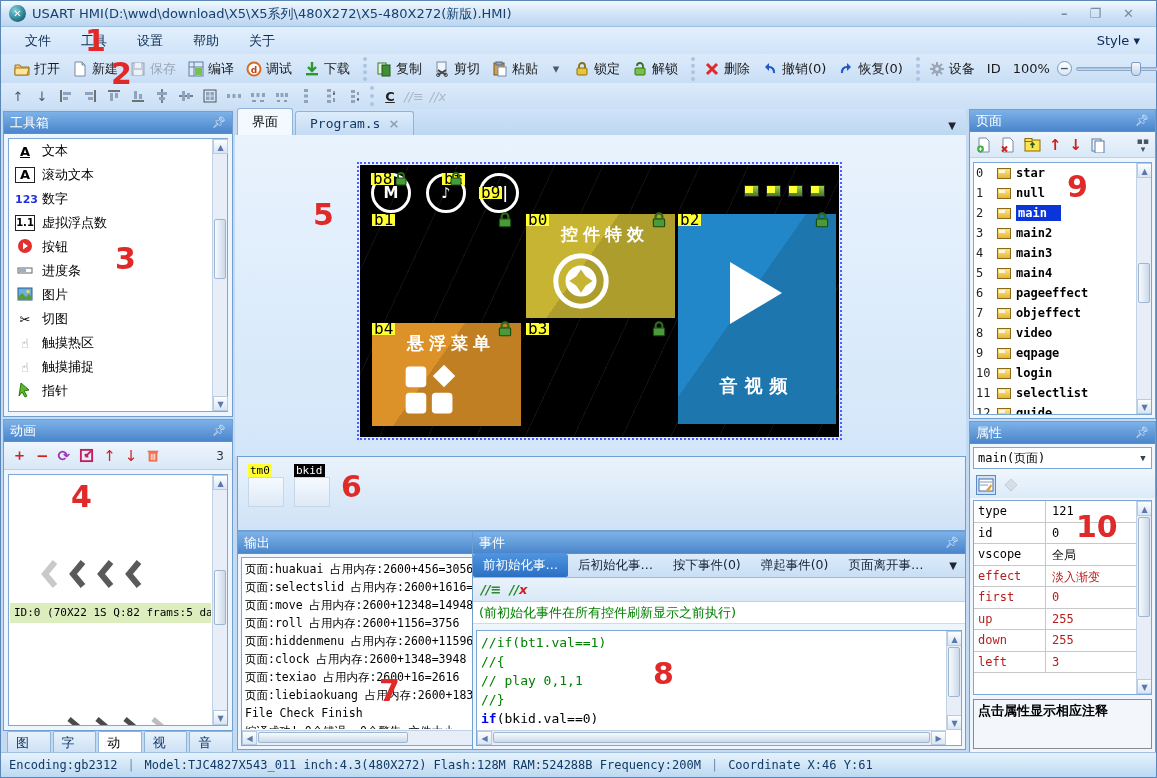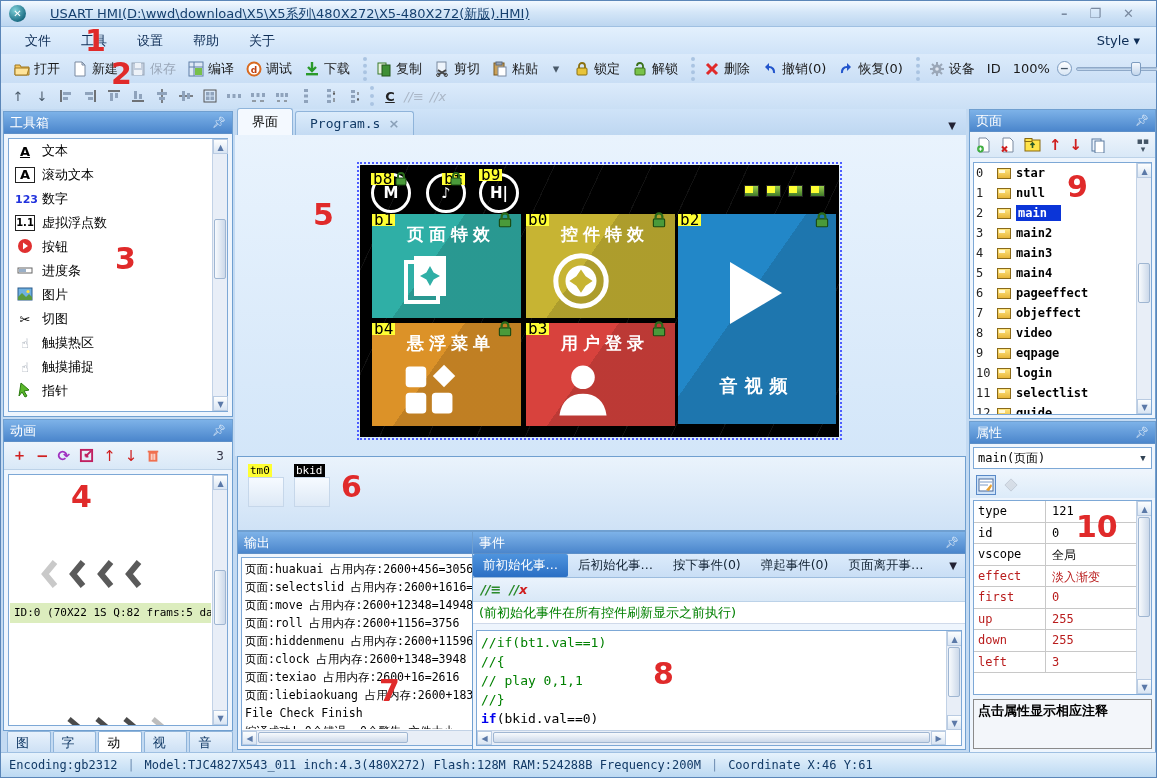--- a/index.html
+++ b/index.html
@@ -5,21 +5,21 @@
   * { margin:0; padding:0; box-sizing:border-box; }
   html,body { width:1157px; height:778px; overflow:hidden; }
   body { font-family:"DejaVu Sans", sans-serif; font-size:12px; color:#000; background:#b9d3ee; }
   .mono { font-family:"DejaVu Sans Mono", monospace; }
   .app { position:relative; width:1157px; height:778px; background:#c3daf2; border:1px solid #5b86b8; }
 
   
   .titlebar { position:absolute; left:0; top:0; width:100%; height:26px;
     background:linear-gradient(#f3f9ff,#d4e6f8 45%,#bcd6f0); border-bottom:1px solid #9fc0e2;
     display:flex; align-items:center; padding:0 8px; color:#16406e; }
-  .titlebar .title { margin-left:24px; font-size:13px;text-decoration:underline; }
+  .titlebar .title { margin-left:6px; font-size:13px; }
   .winbtns { margin-left:auto; display:flex; gap:22px; padding-right:14px; color:#7a8aa0; font-weight:bold; font-size:13px; }
   .winbtns span { cursor:default; }
   .appico { width:17px; height:17px; border-radius:50%; background:radial-gradient(circle at 35% 30%, #7fd0d8, #1d6f86 70%, #104a5e);
     display:inline-flex; align-items:center; justify-content:center; color:#fff; font-size:10px; font-weight:bold; }
   .menubar { position:absolute; left:0; top:26px; width:100%; height:27px;
     background:linear-gradient(#e3f0fd,#cfe3f8); display:flex; align-items:center; gap:2px; padding:0 10px; font-size:13px; }
   .menubar .mitem { padding:3px 14px; color:#0d2c55; }
   .menubar .style { margin-left:auto; color:#0d2c55; padding-right:6px; }
   .toolbar1 { position:absolute; left:0; top:53px; width:100%; height:29px;
     background:linear-gradient(#dcebfb,#c9def5); display:flex; align-items:center; gap:4px; padding:0 4px; }
@@ -589,43 +589,35 @@
       <span class="lock" style="left:88px; top:6px;">
           <svg width="16" height="16" viewBox="0 0 16 16">
             <rect x="3" y="7" width="10" height="7" rx="1" fill="#4a9a3a" stroke="#1a4a12"></rect>
             <path d="M5 7V5a3 3 0 016 0v2" fill="none" stroke="#2a6a1a" stroke-width="2"></path>
           </svg>
         </span>
 
       <div class="circbtn" style="left:119px; top:8px;">
           <span>H|</span>
         </div>
-      <span class="badge" style="left:119px; top:4px;">b9</span>
+      <span class="badge" style="left:119px; top:22px;">b9</span>
 
       <span class="tinyimg" style="left:384px; top:20px;">
           <i></i>
         </span>
       <span class="tinyimg" style="left:406px; top:20px;">
           <i></i>
         </span>
       <span class="tinyimg" style="left:428px; top:20px;">
           <i></i>
         </span>
       <span class="tinyimg" style="left:450px; top:20px;">
           <i></i>
         </span>
 
-      <div class="tile tile-teal" style="left:12px; top:49px; width:149px; height:104px;">
-        <span class="tname">页面特效</span>
-        <svg width="64" height="62" viewBox="0 0 32 31" style="position:absolute; left:28px; top:36px; z-index:2;">
-          <rect x="3" y="6" width="16" height="20" fill="none" stroke="#fff" stroke-width="2"></rect>
-          <rect x="7" y="3" width="16" height="20" fill="#fff"></rect>
-          <path d="M15 8l1.8 3.2L20 13l-3.2 1.8L15 18l-1.8-3.2L10 13l3.2-1.8z" fill="#2fafa6"></path>
-        </svg>
-      </div>
       <span class="badge" style="left:12px; top:49px;">b1</span>
       <span class="lock" style="left:135px; top:46px;">
           <svg width="20" height="18" viewBox="0 0 16 16">
             <rect x="3" y="7" width="10" height="7" rx="1" fill="#4a9a3a" stroke="#1a4a12"></rect>
             <path d="M5 7V5a3 3 0 016 0v2" fill="none" stroke="#2a6a1a" stroke-width="2"></path>
           </svg>
         </span>
 
       <div class="tile tile-yellow" style="left:166px; top:49px; width:149px; height:104px;">
         <span class="tname">控件特效</span>
@@ -665,27 +657,20 @@
         </svg>
       </div>
       <span class="badge" style="left:12px; top:158px;">b4</span>
       <span class="lock" style="left:135px; top:155px;">
           <svg width="20" height="18" viewBox="0 0 16 16">
             <rect x="3" y="7" width="10" height="7" rx="1" fill="#4a9a3a" stroke="#1a4a12"></rect>
             <path d="M5 7V5a3 3 0 016 0v2" fill="none" stroke="#2a6a1a" stroke-width="2"></path>
           </svg>
         </span>
 
-      <div class="tile tile-red" style="left:166px; top:158px; width:149px; height:103px;">
-        <span class="tname">用户登录</span>
-        <svg width="58" height="58" viewBox="0 0 32 32" style="position:absolute; left:28px; top:38px; z-index:2;">
-          <circle cx="16" cy="9" r="6.5" fill="#fff"></circle>
-          <path d="M3 30c1-8 6-12 13-12s12 4 13 12z" fill="#fff"></path>
-        </svg>
-      </div>
       <span class="badge" style="left:166px; top:158px;">b3</span>
       <span class="lock" style="left:289px; top:155px;">
           <svg width="20" height="18" viewBox="0 0 16 16">
             <rect x="3" y="7" width="10" height="7" rx="1" fill="#4a9a3a" stroke="#1a4a12"></rect>
             <path d="M5 7V5a3 3 0 016 0v2" fill="none" stroke="#2a6a1a" stroke-width="2"></path>
           </svg>
         </span>
     </div>
   </div>
 

